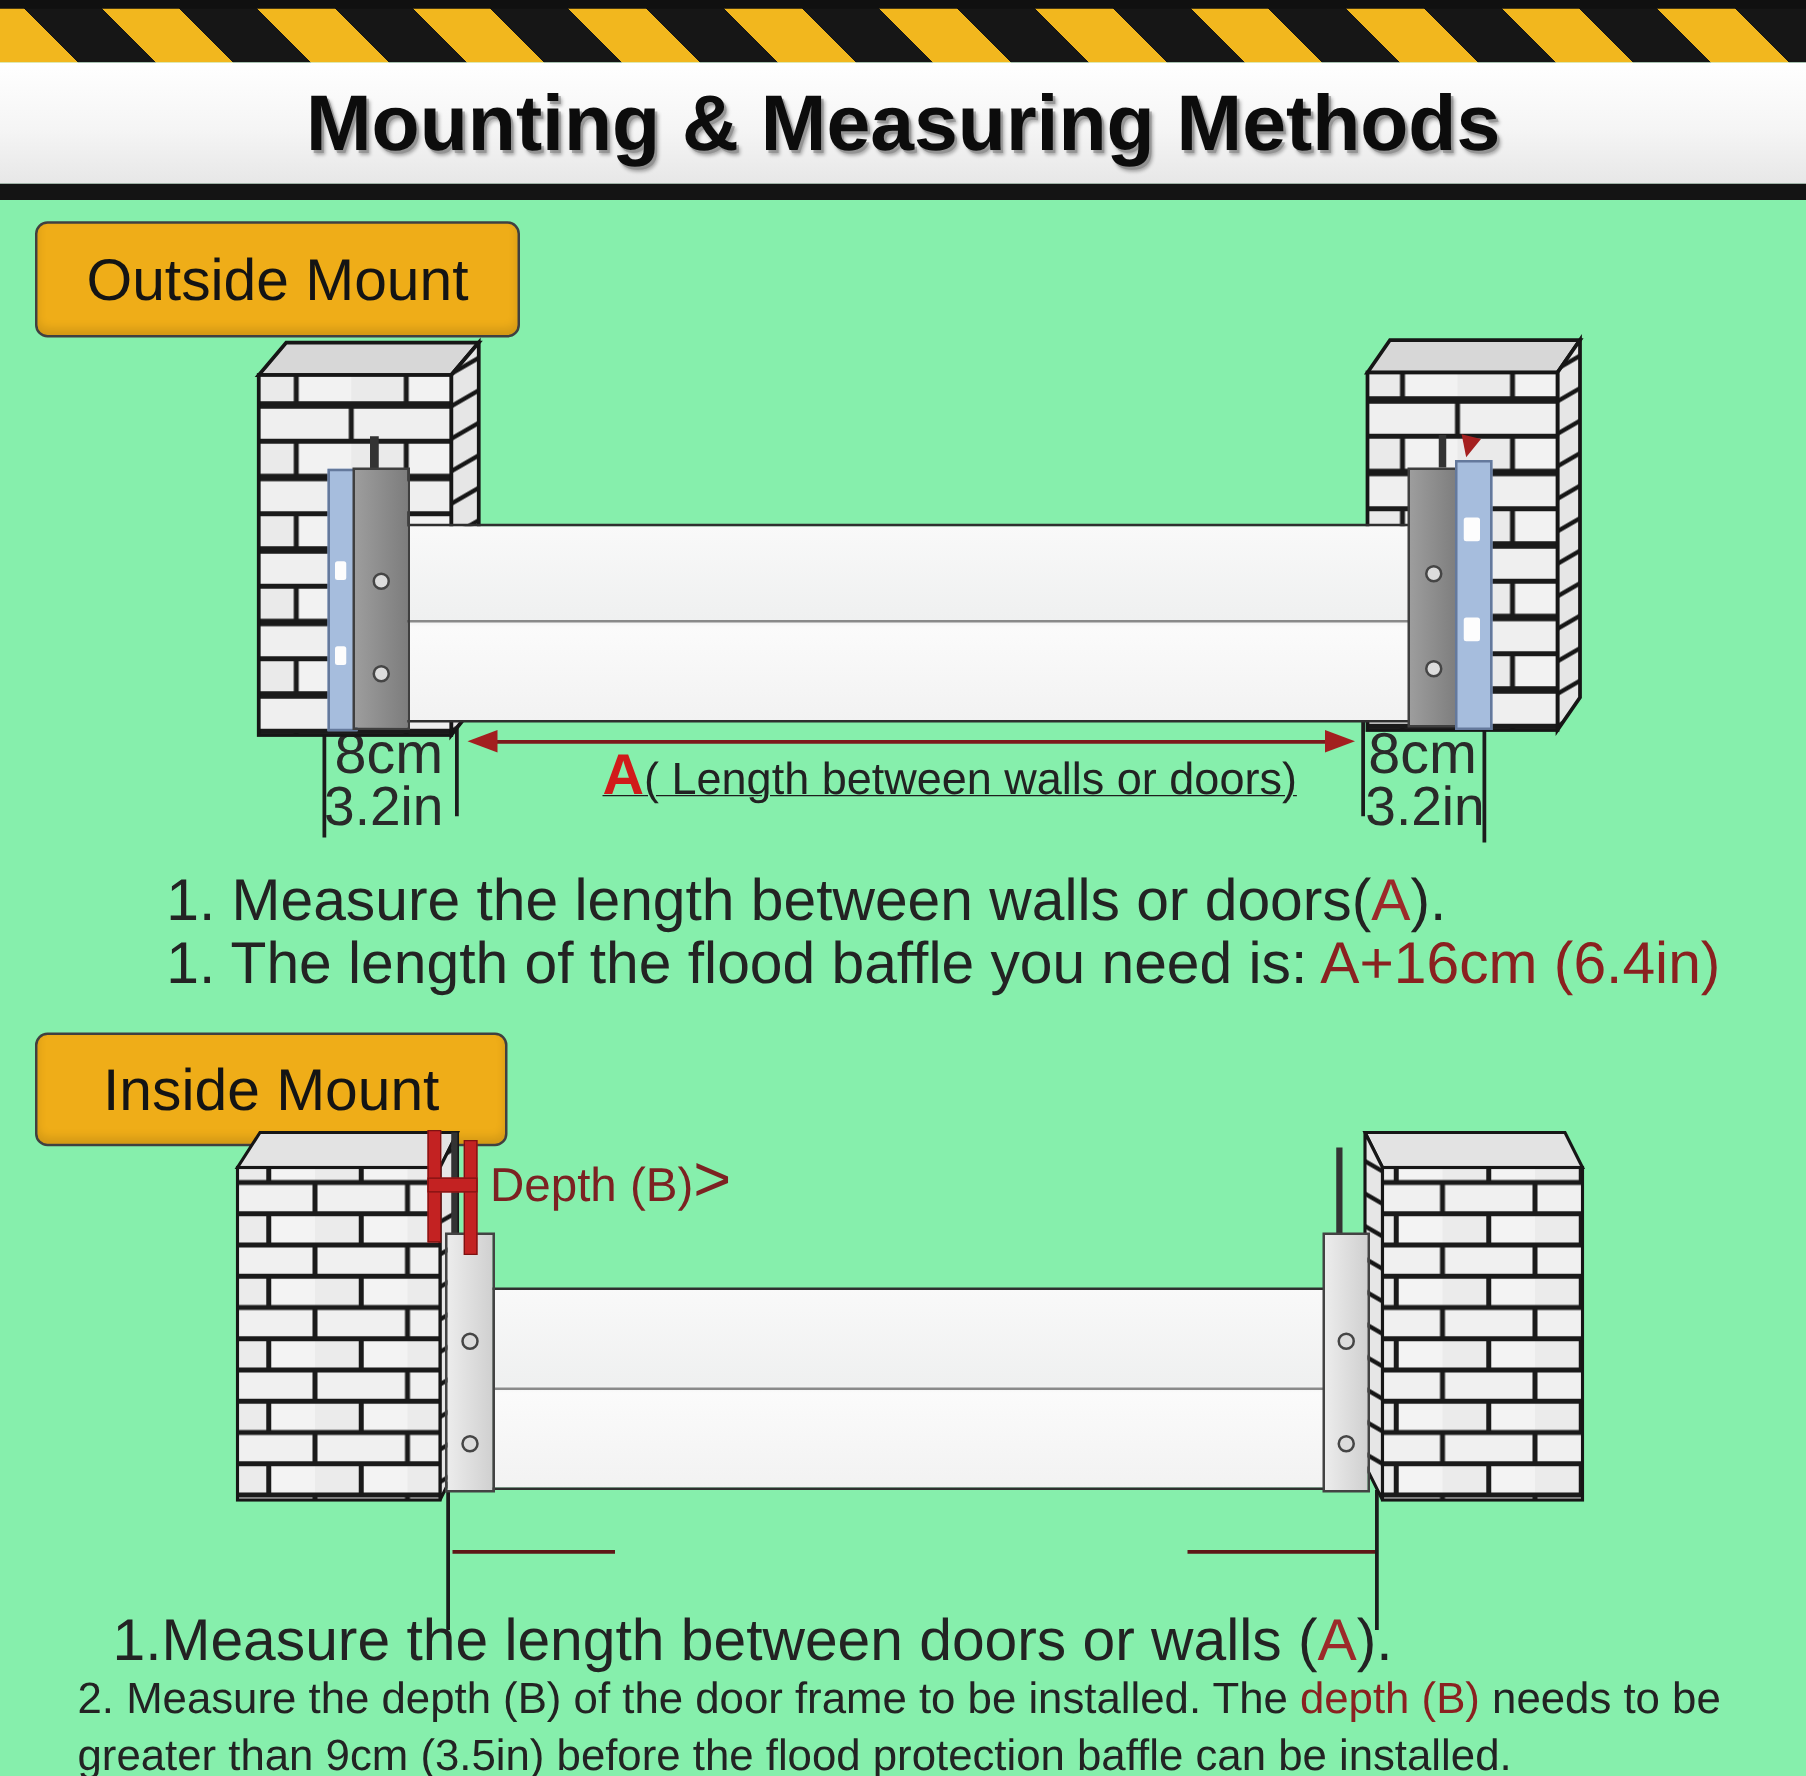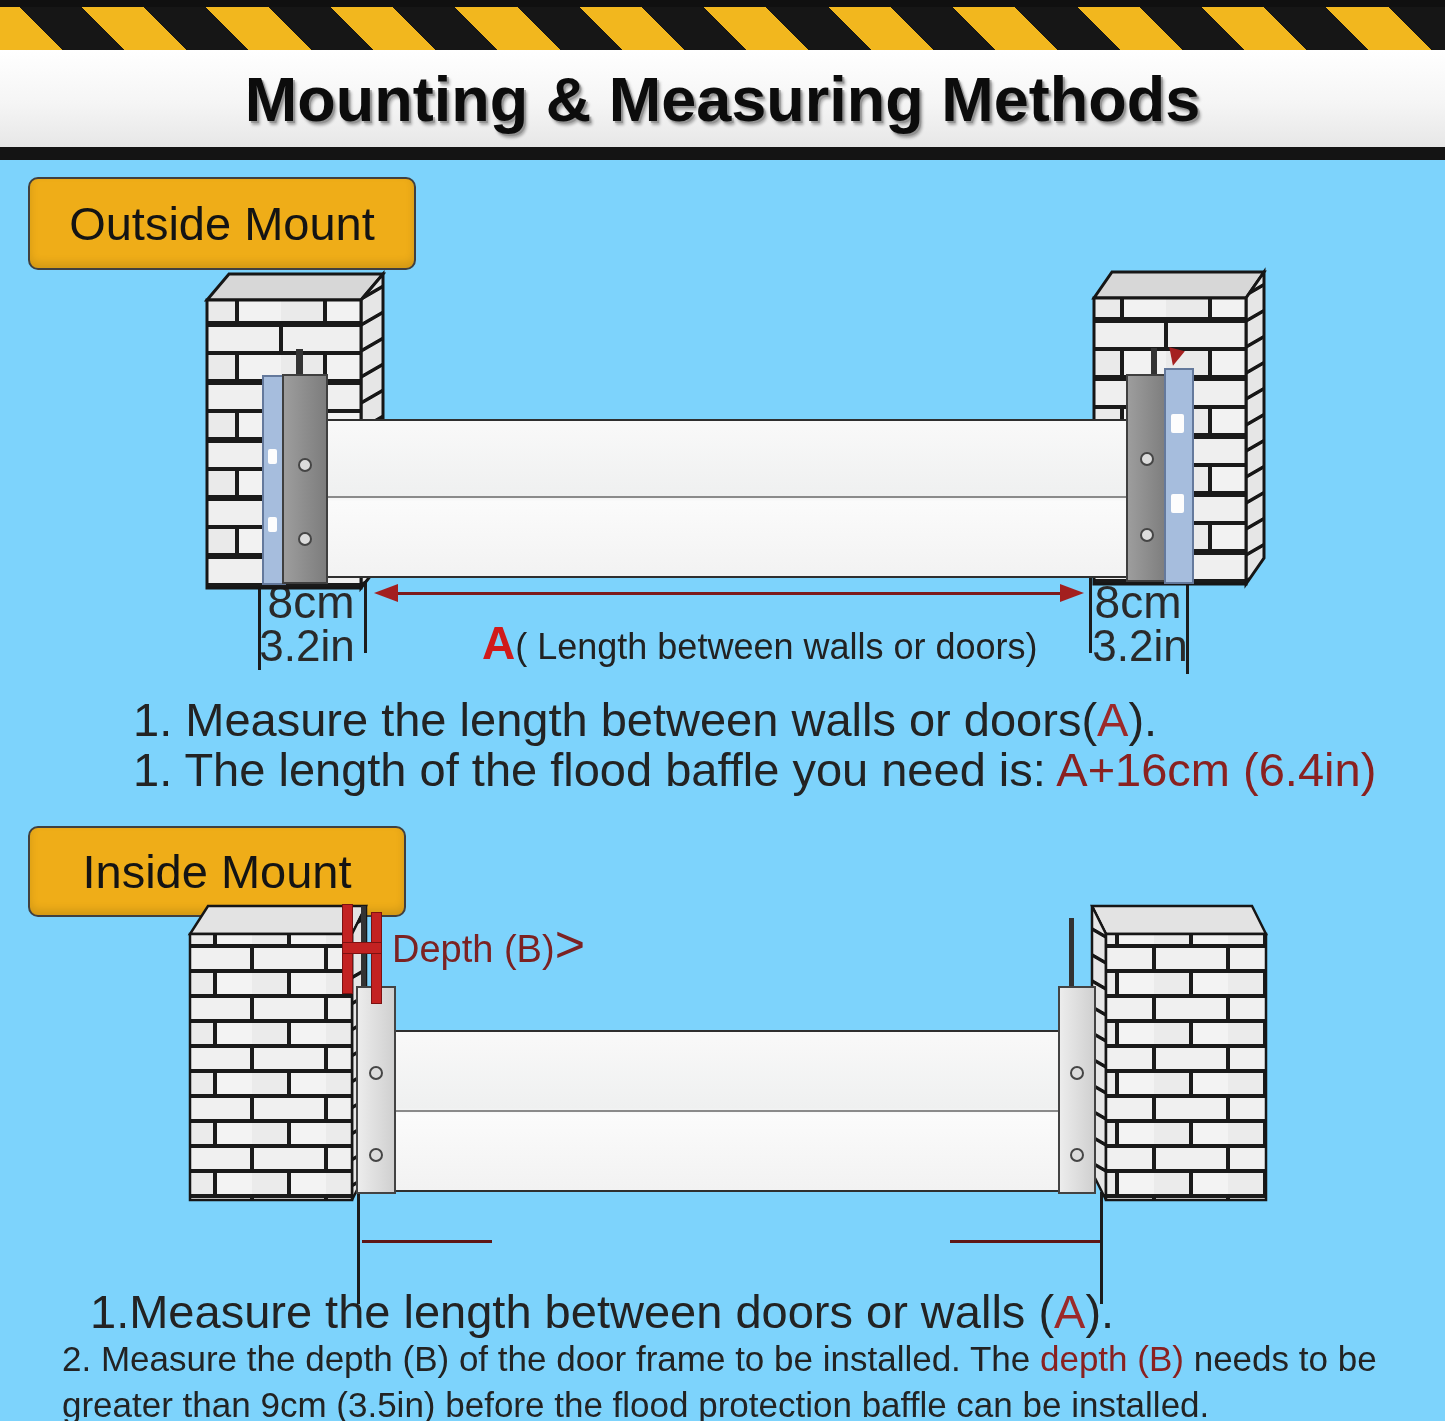--- a/index.html
+++ b/index.html
@@ -1,16 +1,16 @@
 <!DOCTYPE html>
 <html><head>
 <meta charset="utf-8">
 <style>
   html,body{margin:0;padding:0;background:#fff;}
-  .page{position:relative;width:1445px;height:1421px;background:#7dd3fc;overflow:hidden;
+  .page{position:relative;width:1445px;height:1421px;background:#86efac;overflow:hidden;
         font-family:"Liberation Sans", sans-serif;color:#1e1e1e;}
   .abs{position:absolute;}
 
   
   .hazard{top:0;left:0;width:1445px;height:50px;
           background:repeating-linear-gradient(45deg,#f2b71e 0 44px,#161616 44px 88px);}
   .hazard-top-edge{top:0;left:0;width:1445px;height:7px;background:#101010;}
   .title-band{top:50px;left:0;width:1445px;height:97px;
               background:linear-gradient(180deg,#ffffff 0%,#f5f5f5 55%,#e7e7e7 100%);
               display:flex;align-items:center;justify-content:center;}
@@ -139,21 +139,21 @@
   <div class="abs dim-text" style="left:259px;top:575px;width:104px;font-size:46px;">8cm</div>
   <div class="abs dim-text" style="left:252px;top:621px;width:110px;font-size:44px;">3.2in</div>
   <div class="abs vline" style="left:364px;top:565px;width:3px;height:88px;"></div>
 
   <div class="abs" style="left:374px;top:584px;width:710px;height:20px;">
     <div class="arrow-line" style="left:20px;width:670px;"></div>
     <div class="head-left"></div>
     <div class="head-right"></div>
   </div>
 
-  <div class="abs" style="left:482px;top:616px;white-space:nowrap;">
+  <div class="abs" style="left:482px;top:592px;white-space:nowrap;text-decoration:underline;">
     <span class="big-a">A</span><span class="span-label">( Length between walls or doors)</span>
   </div>
 
   <div class="abs vline" style="left:1089px;top:565px;width:3px;height:88px;"></div>
   <div class="abs dim-text" style="left:1092px;top:575px;width:92px;font-size:46px;">8cm</div>
   <div class="abs dim-text" style="left:1090px;top:621px;width:100px;font-size:44px;">3.2in</div>
   <div class="abs vline" style="left:1186px;top:574px;width:3px;height:100px;"></div>
 
   <div class="abs step" style="left:133px;top:692px;">
     <span>1. Measure the length between walls or doors(</span><span class="a-red">A</span><span>).</span>

